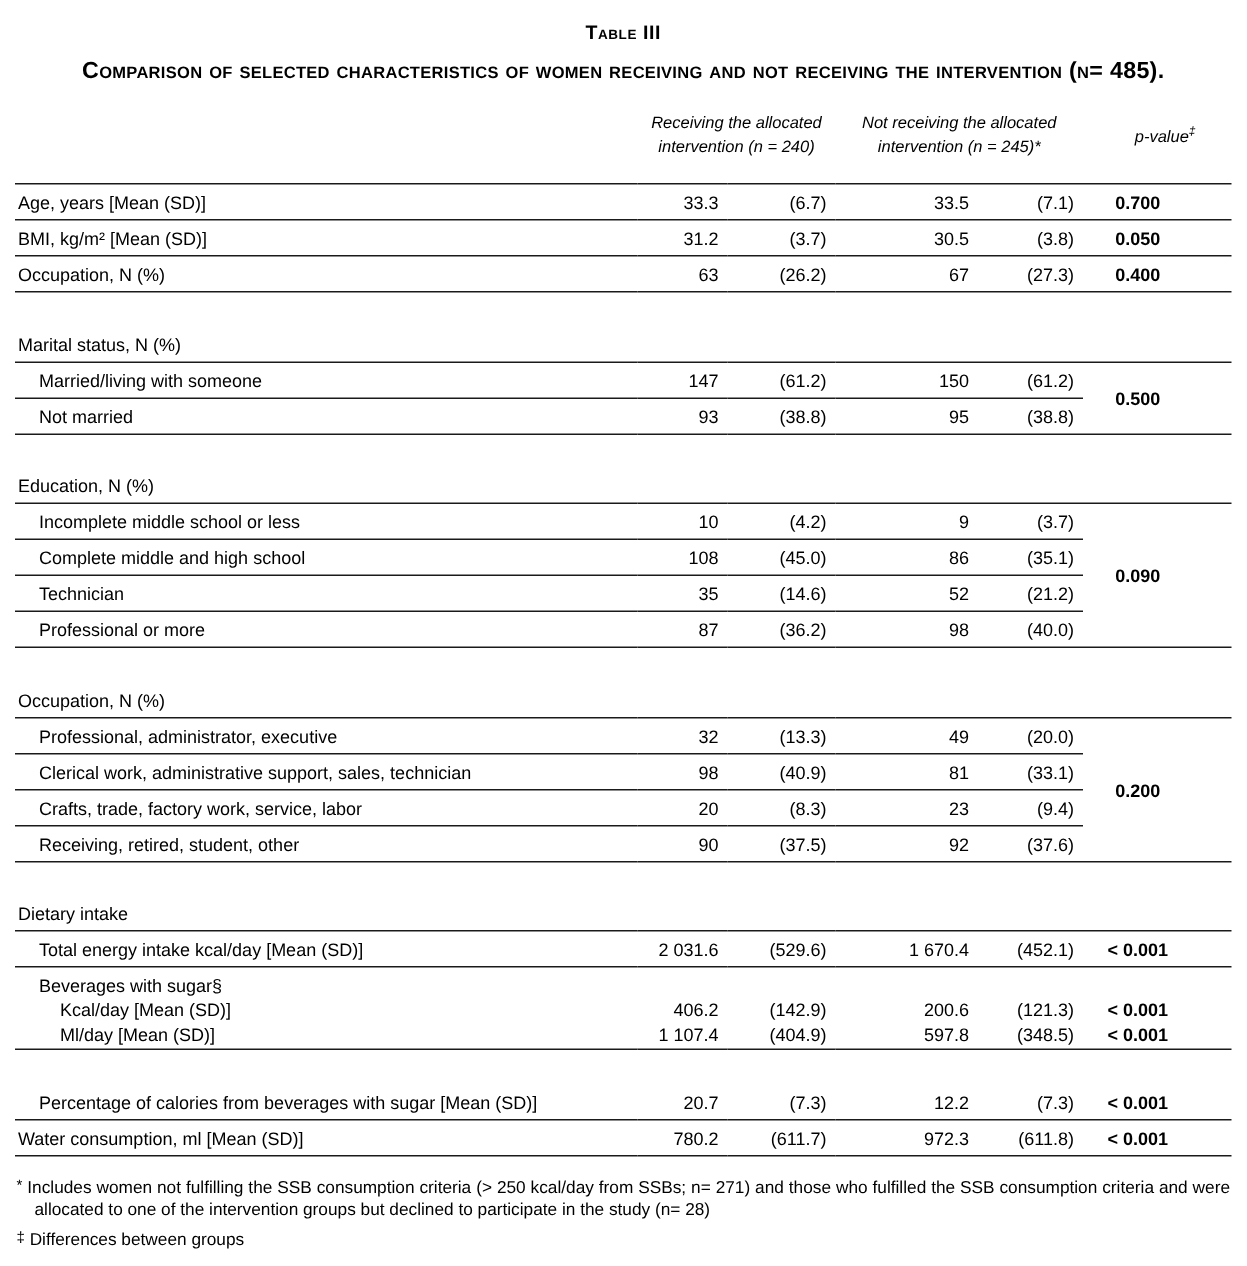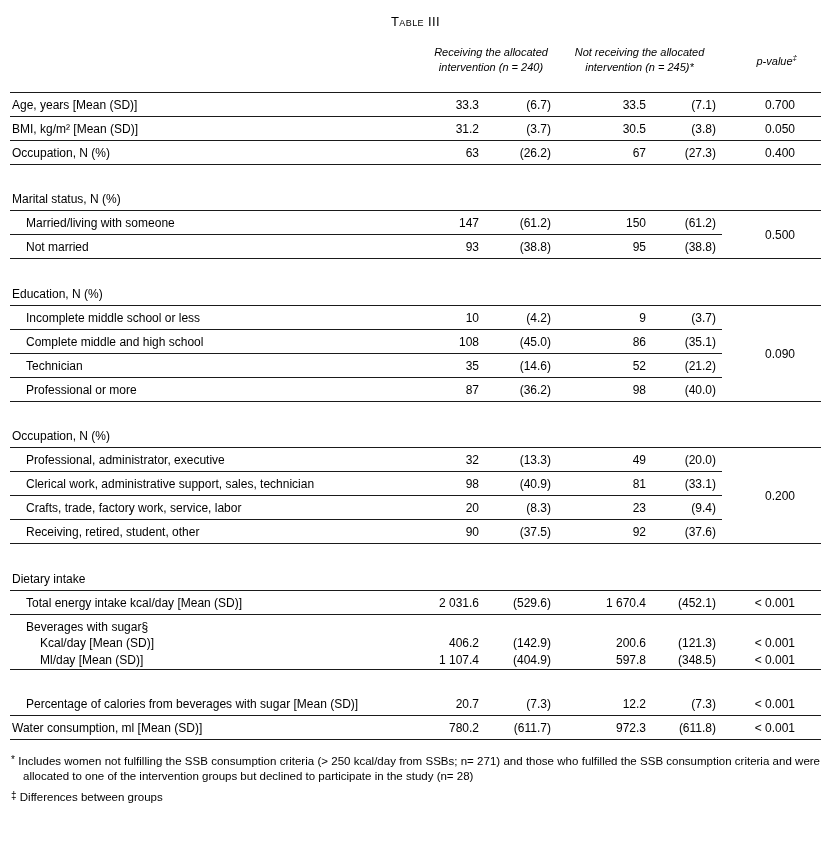--- a/index.html
+++ b/index.html
@@ -5,21 +5,21 @@
   * { margin:0; padding:0; box-sizing:border-box; }
   html, body { background:#ffffff; }
   body {
     width:831px; min-height:844px;
     font-family:"Liberation Sans", sans-serif;
     color:#000;
     -webkit-font-smoothing:antialiased;
   }
   .page { padding:14px 10px 8px 10px; }
   .title {
-    text-align:center; font-weight:400;
+    text-align:center; font-weight:700;
     font-variant:small-caps; font-size:13px; letter-spacing:.4px;
   }
   .subtitle {
     text-align:center; font-weight:700;
     font-variant:small-caps; font-size:15.5px;
     margin-top:7px; line-height:1.5; letter-spacing:.2px;
   }
   .subtitle span { display:block; }
   table.tbl {
     width:811px; border-collapse:collapse; table-layout:fixed;
@@ -30,41 +30,42 @@
     font-style:italic; font-size:11px; line-height:1.4;
     text-align:center; vertical-align:middle;
     border-bottom:1px solid #1a1a1a;
     padding:4px 4px 16px 4px;
   }
   .tbl thead td.hp { text-align:right; padding-right:24px; white-space:nowrap; }
   .tbl .label { padding:5px 2px 4px 2px; }
   .tbl .ind1 { padding-left:16px; }
   .tbl .ind2 { padding-left:30px; }
   .tbl .num { text-align:right; padding:5px 6px 4px 0; }
-  .tbl .pcell { text-align:right; padding:5px 26px 4px 0; vertical-align:middle; }
+  .tbl .pcell { text-align:center; padding:5px 26px 4px 0; vertical-align:middle;font-weight:bold; }
   .tbl .bline { border-bottom:1px solid #1a1a1a; }
   .tbl .spacer { height:23px; }
   .tbl .compact { padding-top:1px; padding-bottom:2px; }
   .tbl .subhead { padding-bottom:1px; }
   .footnotes {
     margin-top:13px; font-size:11.5px; line-height:1.32;
     text-align:justify; padding:0 1px;
   }
   .fn { padding-left:12px; text-indent:-12px; margin-bottom:4px; }
   .fnm { display:inline-block; text-indent:0; font-size:10px; vertical-align:2px; }
   sup.hdr-sup { font-size:8px; }
 </style>
 </head>
 <body>
 
 <div class="page">
 
   <div class="title">Table III</div>
 
   <div class="subtitle">
+    <span>Comparison of selected characteristics of women receiving and not receiving the intervention (n= 485).</span>
   </div>
 
   <table class="tbl">
     <colgroup>
       <col style="width:415px">
       <col style="width:60px">
       <col style="width:72px">
       <col style="width:95px">
       <col style="width:70px">
       <col style="width:99px">

